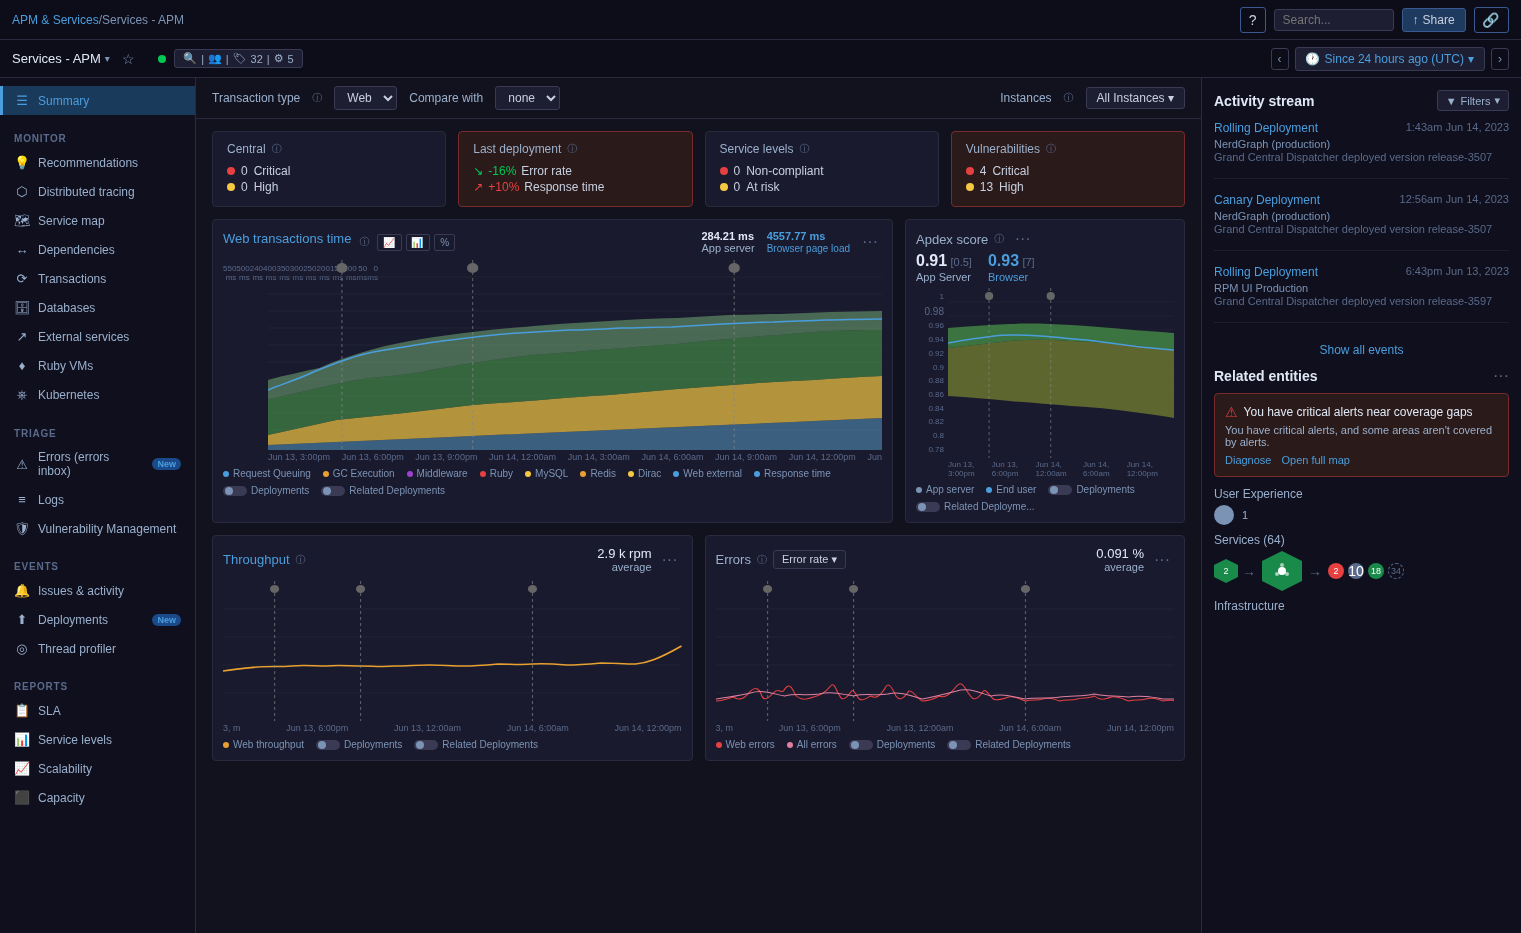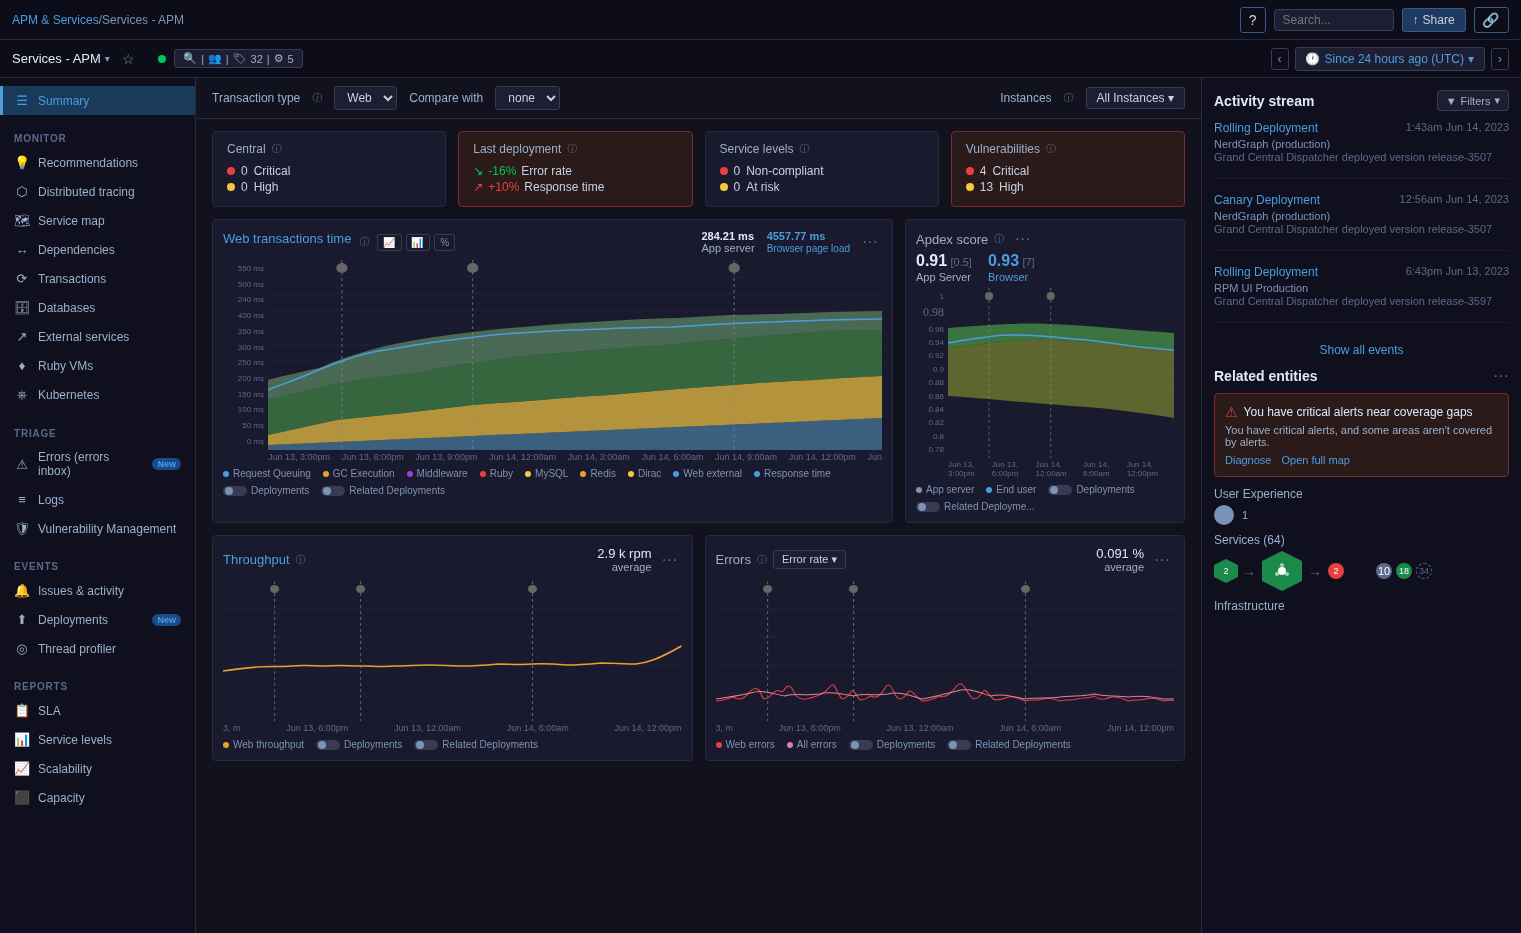--- a/index.html
+++ b/index.html
@@ -102,21 +102,21 @@
     .alert-link { color: #4a9edd; font-size: 11px; cursor: pointer; }
     .warn-icon { color: #e64040; font-size: 14px; }
 
     
     .entity-label { font-size: 12px; color: #9ab0cc; margin: 8px 0 4px; }
     .entity-row { display: flex; align-items: center; gap: 8px; margin: 4px 0; font-size: 11px; }
     .entity-circle-gray { width: 20px; height: 20px; background: #7b93b4; border-radius: 50%; flex-shrink: 0; }
     .entity-hex { width: 30px; height: 30px; background: #1a8a4a; clip-path: polygon(50% 0%, 100% 25%, 100% 75%, 50% 100%, 0% 75%, 0% 25%); flex-shrink: 0; display: flex; align-items: center; justify-content: center; font-size: 10px; color: white; }
     .entity-hex-center { width: 40px; height: 40px; background: #1a8a4a; clip-path: polygon(50% 0%, 100% 25%, 100% 75%, 50% 100%, 0% 75%, 0% 25%); display: flex; align-items: center; justify-content: center; font-size: 12px; color: white; }
     .entity-badge { background: #e64040; color: white; border-radius: 50%; width: 16px; height: 16px; font-size: 9px; display: flex; align-items: center; justify-content: center; }
-    .entity-badge-gray { background: #5a6a8a; color: white; border-radius: 50%; width: 16px; height: 16px; font-size: 11px; display: flex; align-items: center; justify-content: center; margin-left: 28px; }
+    .entity-badge-gray { background: #5a6a8a; color: white; border-radius: 50%; width: 16px; height: 16px; font-size: 14px; display: flex; align-items: center; justify-content: center; }
     .entity-badge-green { background: #1a8a4a; color: white; border-radius: 50%; width: 16px; height: 16px; font-size: 9px; display: flex; align-items: center; justify-content: center; }
     .entity-badge-dashed { background: none; border: 1px dashed #5a6a8a; color: #5a6a8a; border-radius: 50%; width: 16px; height: 16px; font-size: 9px; display: flex; align-items: center; justify-content: center; }
     .entity-arrow { color: #5a6a8a; font-size: 14px; }
     .entity-services-row { display: flex; align-items: center; gap: 6px; }
     .services-badges { display: flex; flex-direction: column; gap: 3px; }
     .more-btn { background: none; border: none; color: #5a6a8a; cursor: pointer; font-size: 16px; padding: 0 4px; }
     .x-axis-labels { display: flex; justify-content: space-between; font-size: 9px; color: #5a6a8a; margin-top: 2px; }
 
     
     ::-webkit-scrollbar { width: 4px; }
@@ -388,21 +388,21 @@
               <br><span>App server</span>
             </span>
             <span style="color:#9ab0cc;">
               <span style="color:#4a9edd;font-weight:600;">4557.77 ms</span>
               <br><a style="color:#4a9edd;text-decoration:none;font-size:10px;">Browser page load</a>
             </span>
           </div>
           <button class="more-btn">···</button>
         </div>
         <div style="display:flex;height:190px;">
-          <div style="width:45px;display:flex;flex-direction:column;justify-content:space-between;padding:4px 4px 4px 0;text-align:right;">
+          <div style="width:45px;display:flex;flex-direction:row;justify-content:space-between;padding:4px 4px 4px 0;text-align:right;">
             <span style="font-size:8px;color:#5a6a8a;">550 ms</span>
             <span style="font-size:8px;color:#5a6a8a;">500 ms</span>
             <span style="font-size:8px;color:#5a6a8a;">240 ms</span>
             <span style="font-size:8px;color:#5a6a8a;">400 ms</span>
             <span style="font-size:8px;color:#5a6a8a;">350 ms</span>
             <span style="font-size:8px;color:#5a6a8a;">300 ms</span>
             <span style="font-size:8px;color:#5a6a8a;">250 ms</span>
             <span style="font-size:8px;color:#5a6a8a;">200 ms</span>
             <span style="font-size:8px;color:#5a6a8a;">150 ms</span>
             <span style="font-size:8px;color:#5a6a8a;">100 ms</span>
@@ -520,21 +520,21 @@
                 <span style="font-size:16px;font-weight:700;color:#4a9edd;">0.93</span>
                 <span style="font-size:11px;color:#5a6a8a;">[7]</span>
                 <br><a style="font-size:11px;color:#4a9edd;text-decoration:none;cursor:pointer;">Browser</a>
               </div>
             </div>
           </div>
         </div>
         <div style="display:flex;height:170px;">
           <div style="width:32px;display:flex;flex-direction:column;justify-content:space-between;padding:4px 4px 4px 0;text-align:right;">
             <span style="font-size:8px;color:#5a6a8a;">1</span>
-            <span style="font-size:12px;color:#5a6a8a;font-family:Liberation Serif, serif;">0.98</span>
+            <span style="font-size:10px;color:#5a6a8a;">0.98</span>
             <span style="font-size:8px;color:#5a6a8a;">0.96</span>
             <span style="font-size:8px;color:#5a6a8a;">0.94</span>
             <span style="font-size:8px;color:#5a6a8a;">0.92</span>
             <span style="font-size:8px;color:#5a6a8a;">0.9</span>
             <span style="font-size:8px;color:#5a6a8a;">0.88</span>
             <span style="font-size:8px;color:#5a6a8a;">0.86</span>
             <span style="font-size:8px;color:#5a6a8a;">0.84</span>
             <span style="font-size:8px;color:#5a6a8a;">0.82</span>
             <span style="font-size:8px;color:#5a6a8a;">0.8</span>
             <span style="font-size:8px;color:#5a6a8a;">0.78</span>

